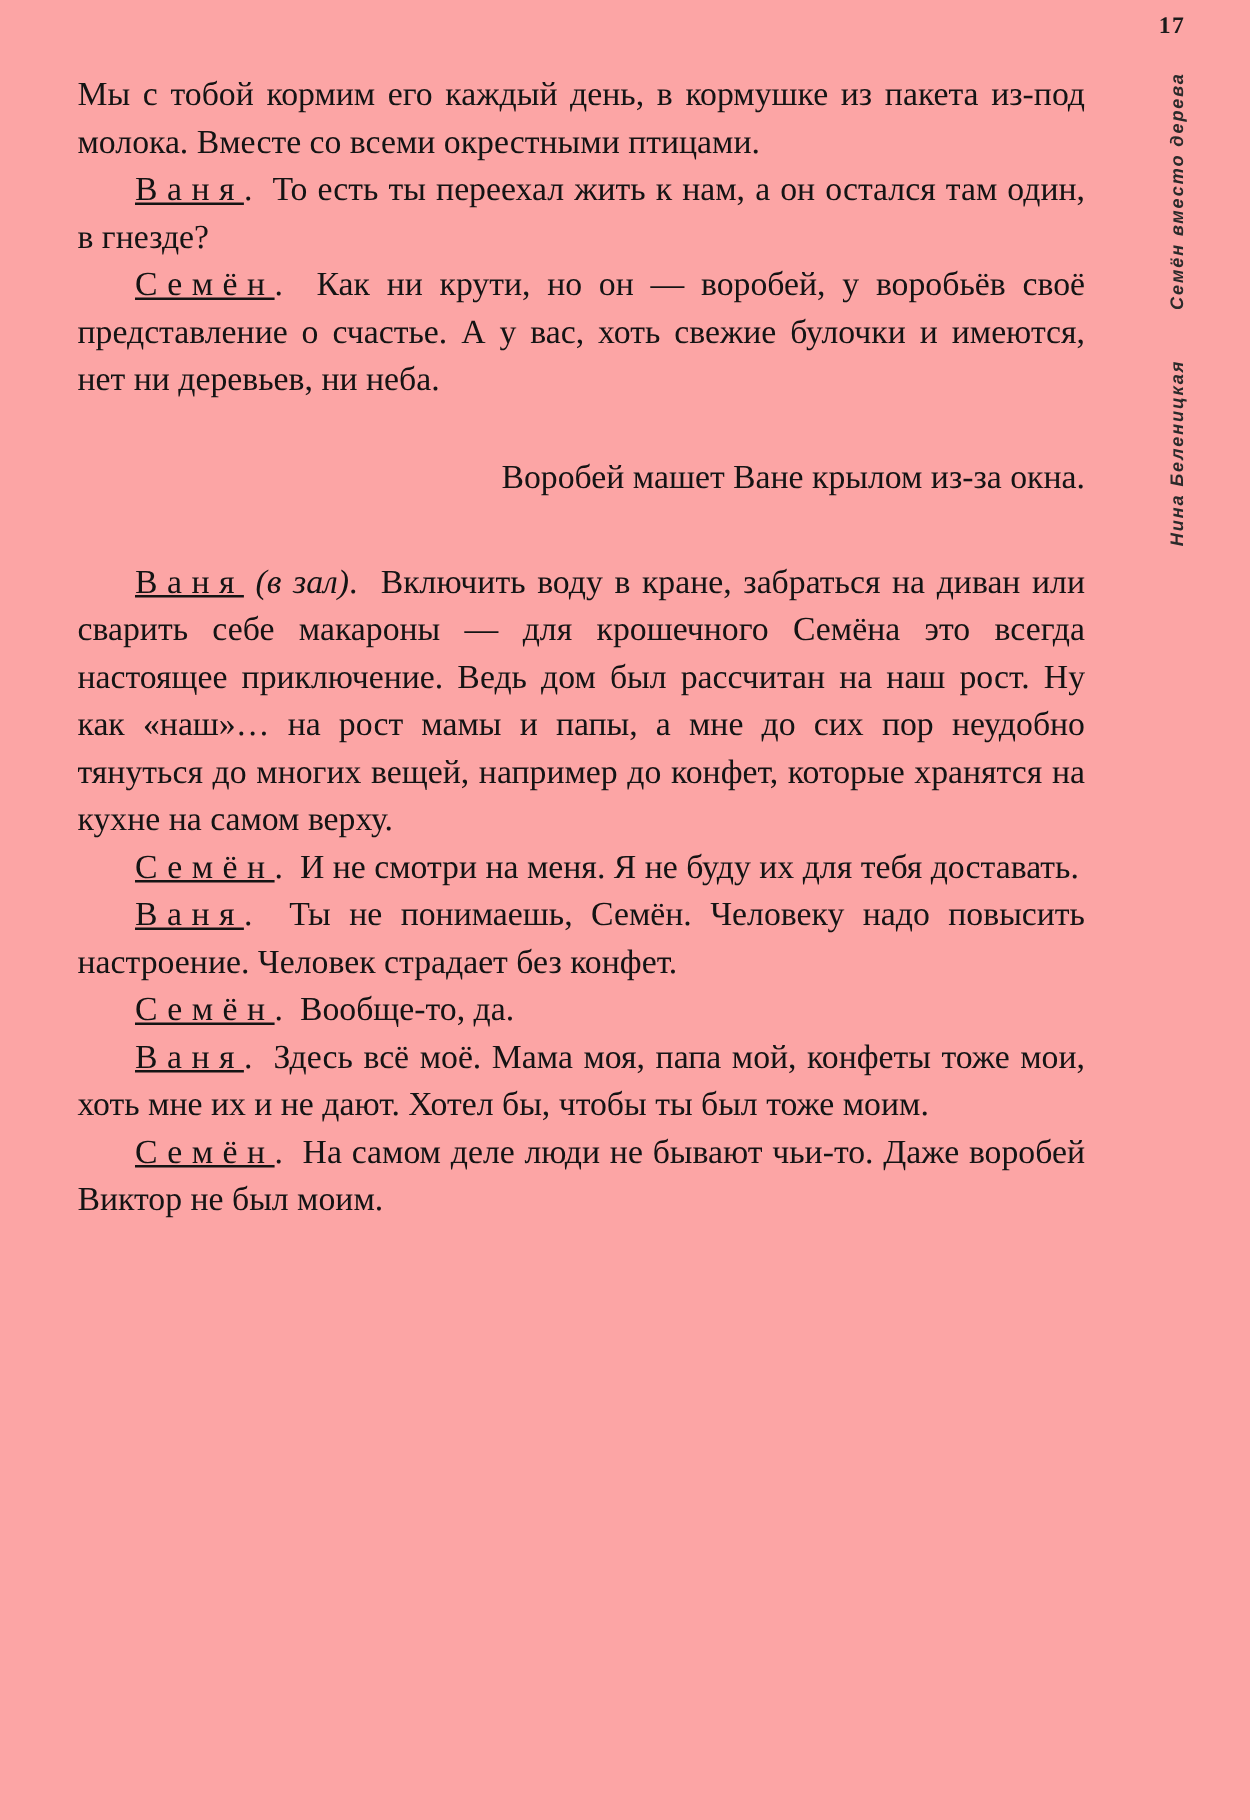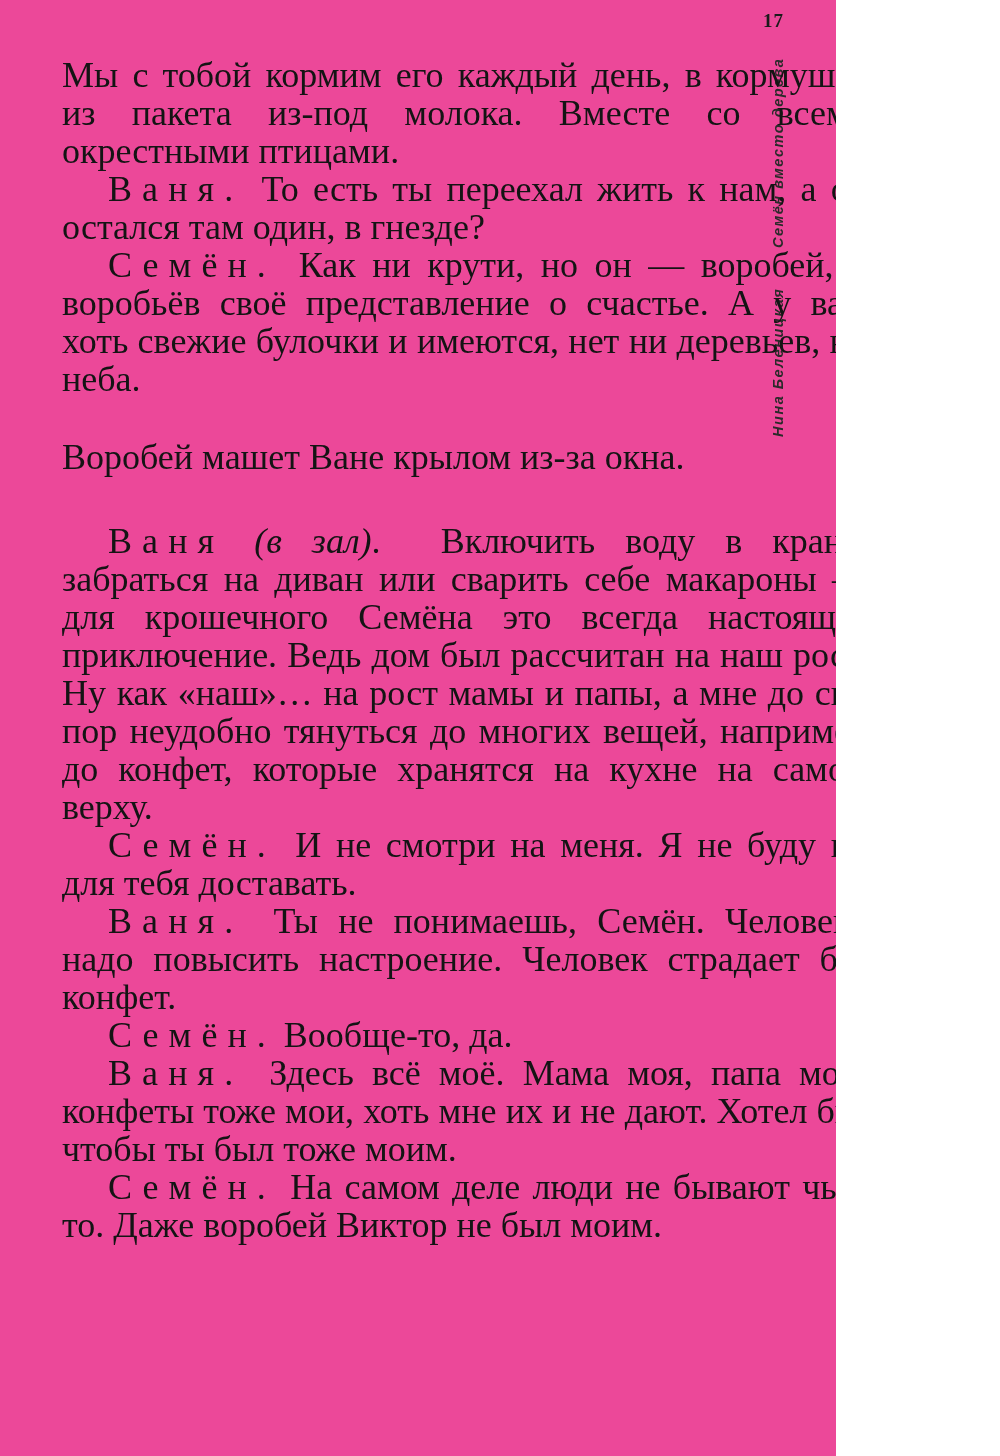--- a/index.html
+++ b/index.html
@@ -2,23 +2,23 @@
 <html lang="ru"><head>
 <meta charset="utf-8">
 <style>
   html, body {
     margin: 0;
     padding: 0;
     background: #ffffff;
   }
   .page {
     position: relative;
-    width: 836px;
+    width: 1000px;
     height: 1456px;
-    background: #ec4899;
+    background: #fca5a5;
     overflow: hidden;
     font-family: "Liberation Serif", "DejaVu Serif", serif;
     color: #151515;
   }
   .page-number {
     position: absolute;
     top: 10px;
     right: 52px;
     font-size: 19px;
     font-weight: bold;
@@ -40,39 +40,40 @@
     white-space: nowrap;
   }
   .margin-text .margin-title {
     margin-inline-start: 34px;
   }
   .text-block {
     position: absolute;
     left: 62px;
     top: 56px;
     width: 806px;
-    font-size: 36px;
+    font-size: 27px;
     line-height: 38px;
     text-align: justify;
     color: #141414;
   }
   .para {
     margin: 0;
     text-indent: 46px;
   }
   .para.no-indent {
     text-indent: 0;
   }
   .para.stage {
-    text-align: left;
+    text-align: right;
     text-indent: 0;
     margin: 40px 0 46px 0;
   }
   .speaker {
     letter-spacing: 0.28em;
+    text-decoration: underline;
   }
   .aside {
     font-style: italic;
     margin-top: 21px;
   }
 </style>
 </head>
 <body>
 
 <div class="page">

